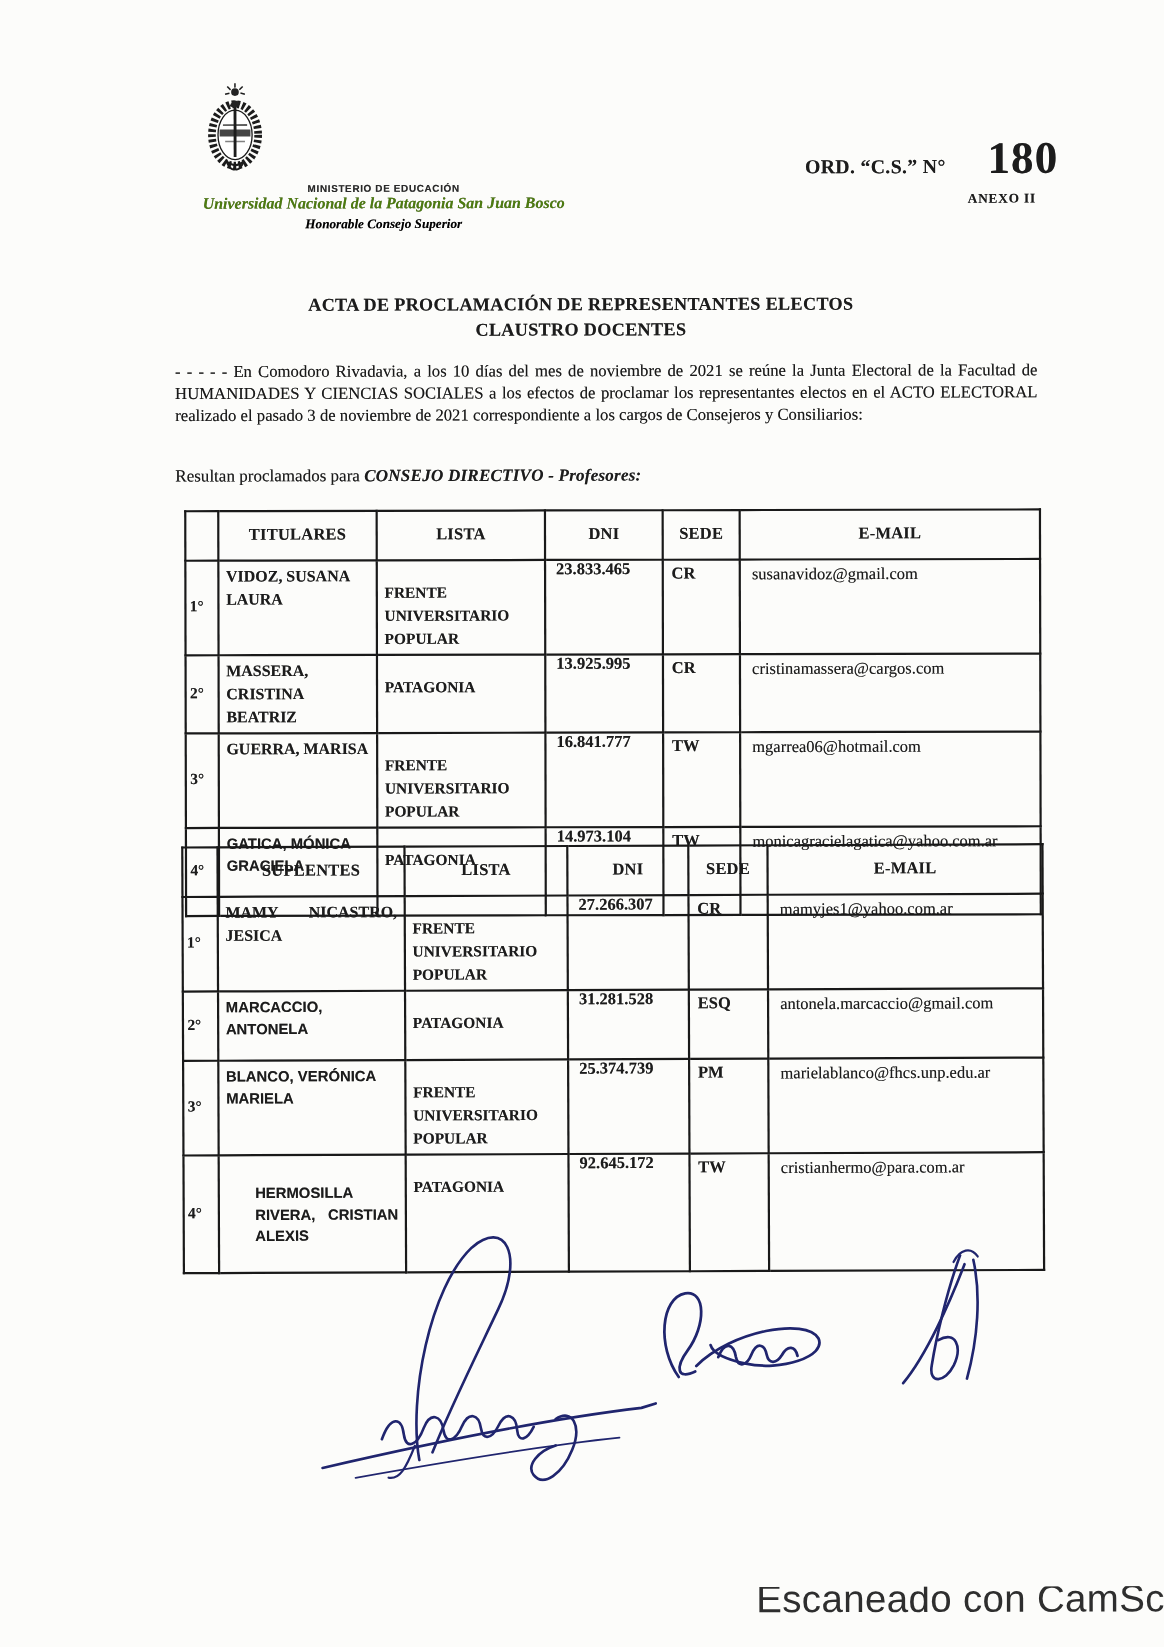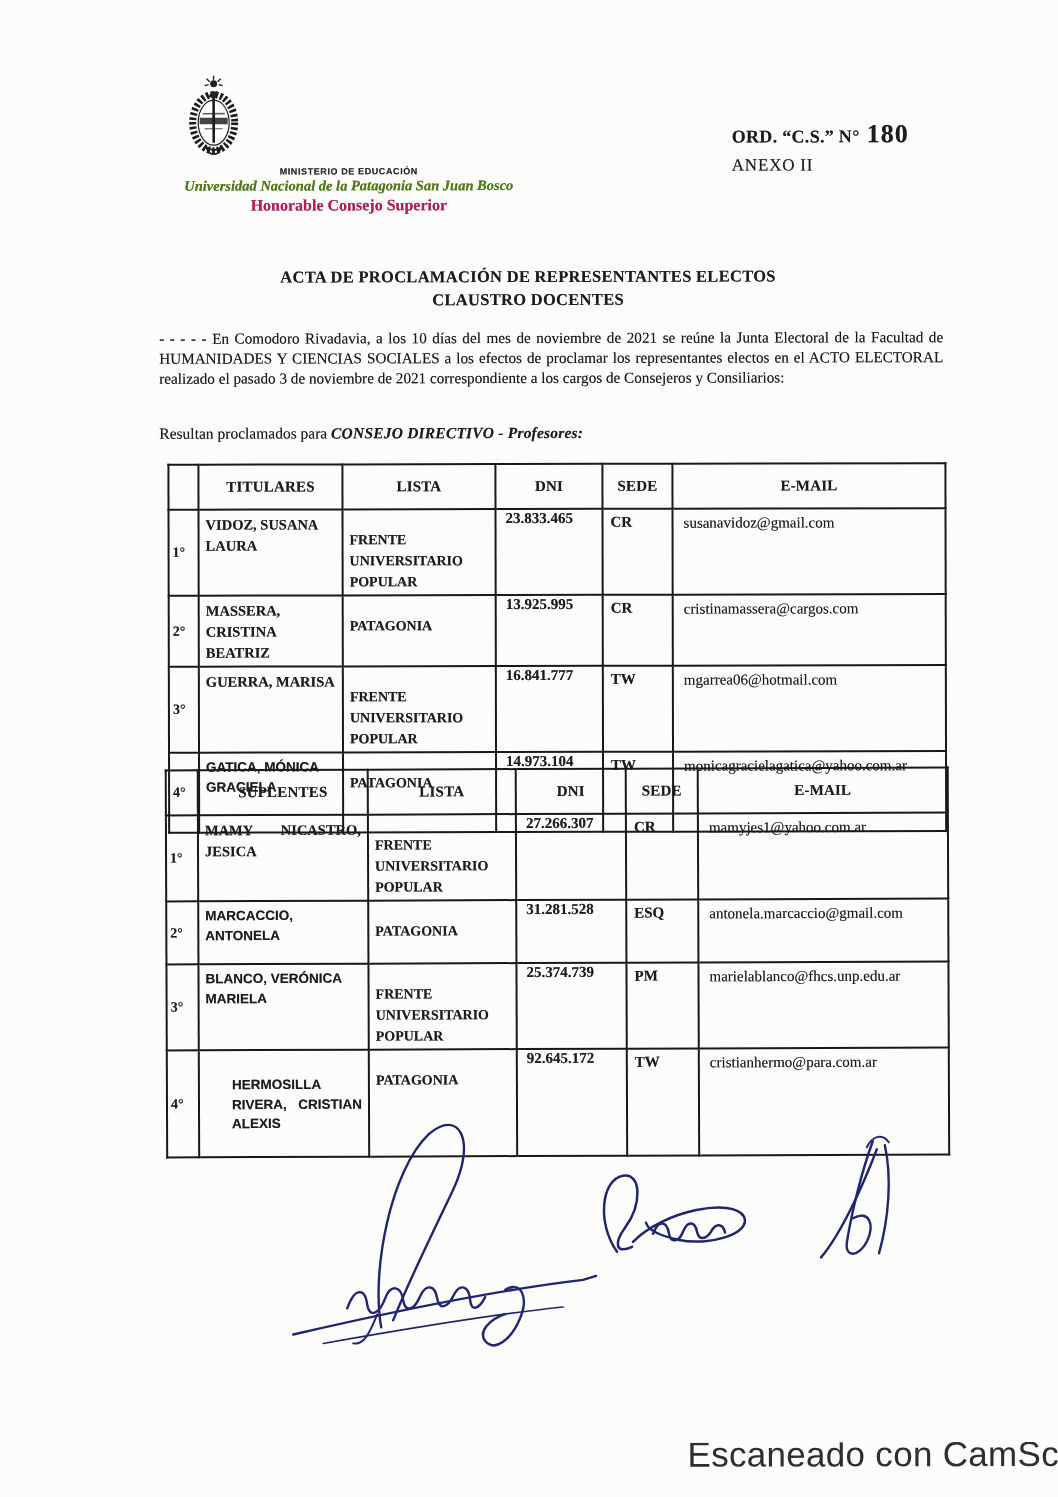--- a/index.html
+++ b/index.html
@@ -10,27 +10,27 @@
     color:#1c1c1c;
   }
   .page{position:absolute;inset:0;transform:rotate(-0.12deg);}
   .soft{text-shadow:0 0 .5px rgba(25,25,25,.55);}
   .abs{position:absolute;}
 
   
   .ministry-block{left:150px;top:166px;width:400px;text-align:center;}
   .ministry{font-family:"Liberation Sans",sans-serif;font-size:9px;font-weight:bold;letter-spacing:.6px;color:#2a2a2a;}
   .university{font-size:14.5px;font-weight:bold;font-style:italic;margin-top:1px;color:#4d7c0f;}
-  .council{font-size:16px;font-weight:bold;margin-top:2px;color:#be185d;}
+  .council{font-size:12px;font-weight:bold;font-style:italic;margin-top:2px;color:#000000;}
 
   .ord-block{left:733px;top:120px;width:210px;}
-  .ord-line{display:flex;align-items:baseline;gap:7px;white-space:nowrap;}
+  .ord-line{display:flex;align-items:baseline;gap:20px;white-space:nowrap;}
   .ord-label{font-size:18px;font-weight:bold;letter-spacing:.3px;}
-  .ord-number{font-size:26px;font-weight:bold;letter-spacing:1px;}
-  .annex{margin-top:6px;text-align:left;font-size:17px;font-weight:normal;letter-spacing:.8px;}
+  .ord-number{font-size:41px;font-weight:bold;letter-spacing:1px;margin-left:18px;}
+  .annex{margin-top:6px;text-align:right;font-size:12px;font-weight:bold;letter-spacing:.8px;}
 
   
   .title{left:0;top:266px;width:1058px;text-align:center;font-size:16.5px;font-weight:bold;letter-spacing:.3px;line-height:1.38;}
   .paragraph{left:160px;top:328px;width:784px;font-size:15.2px;line-height:1.33;text-align:justify;color:#191919;}
   .proclaim{left:160px;top:424px;width:784px;font-size:15.5px;}
   .proclaim b{font-style:italic;letter-spacing:.2px;}
 
   
   table{position:absolute;border-collapse:collapse;table-layout:fixed;background:transparent;}
   .t1{left:168px;top:463px;width:777px;}

